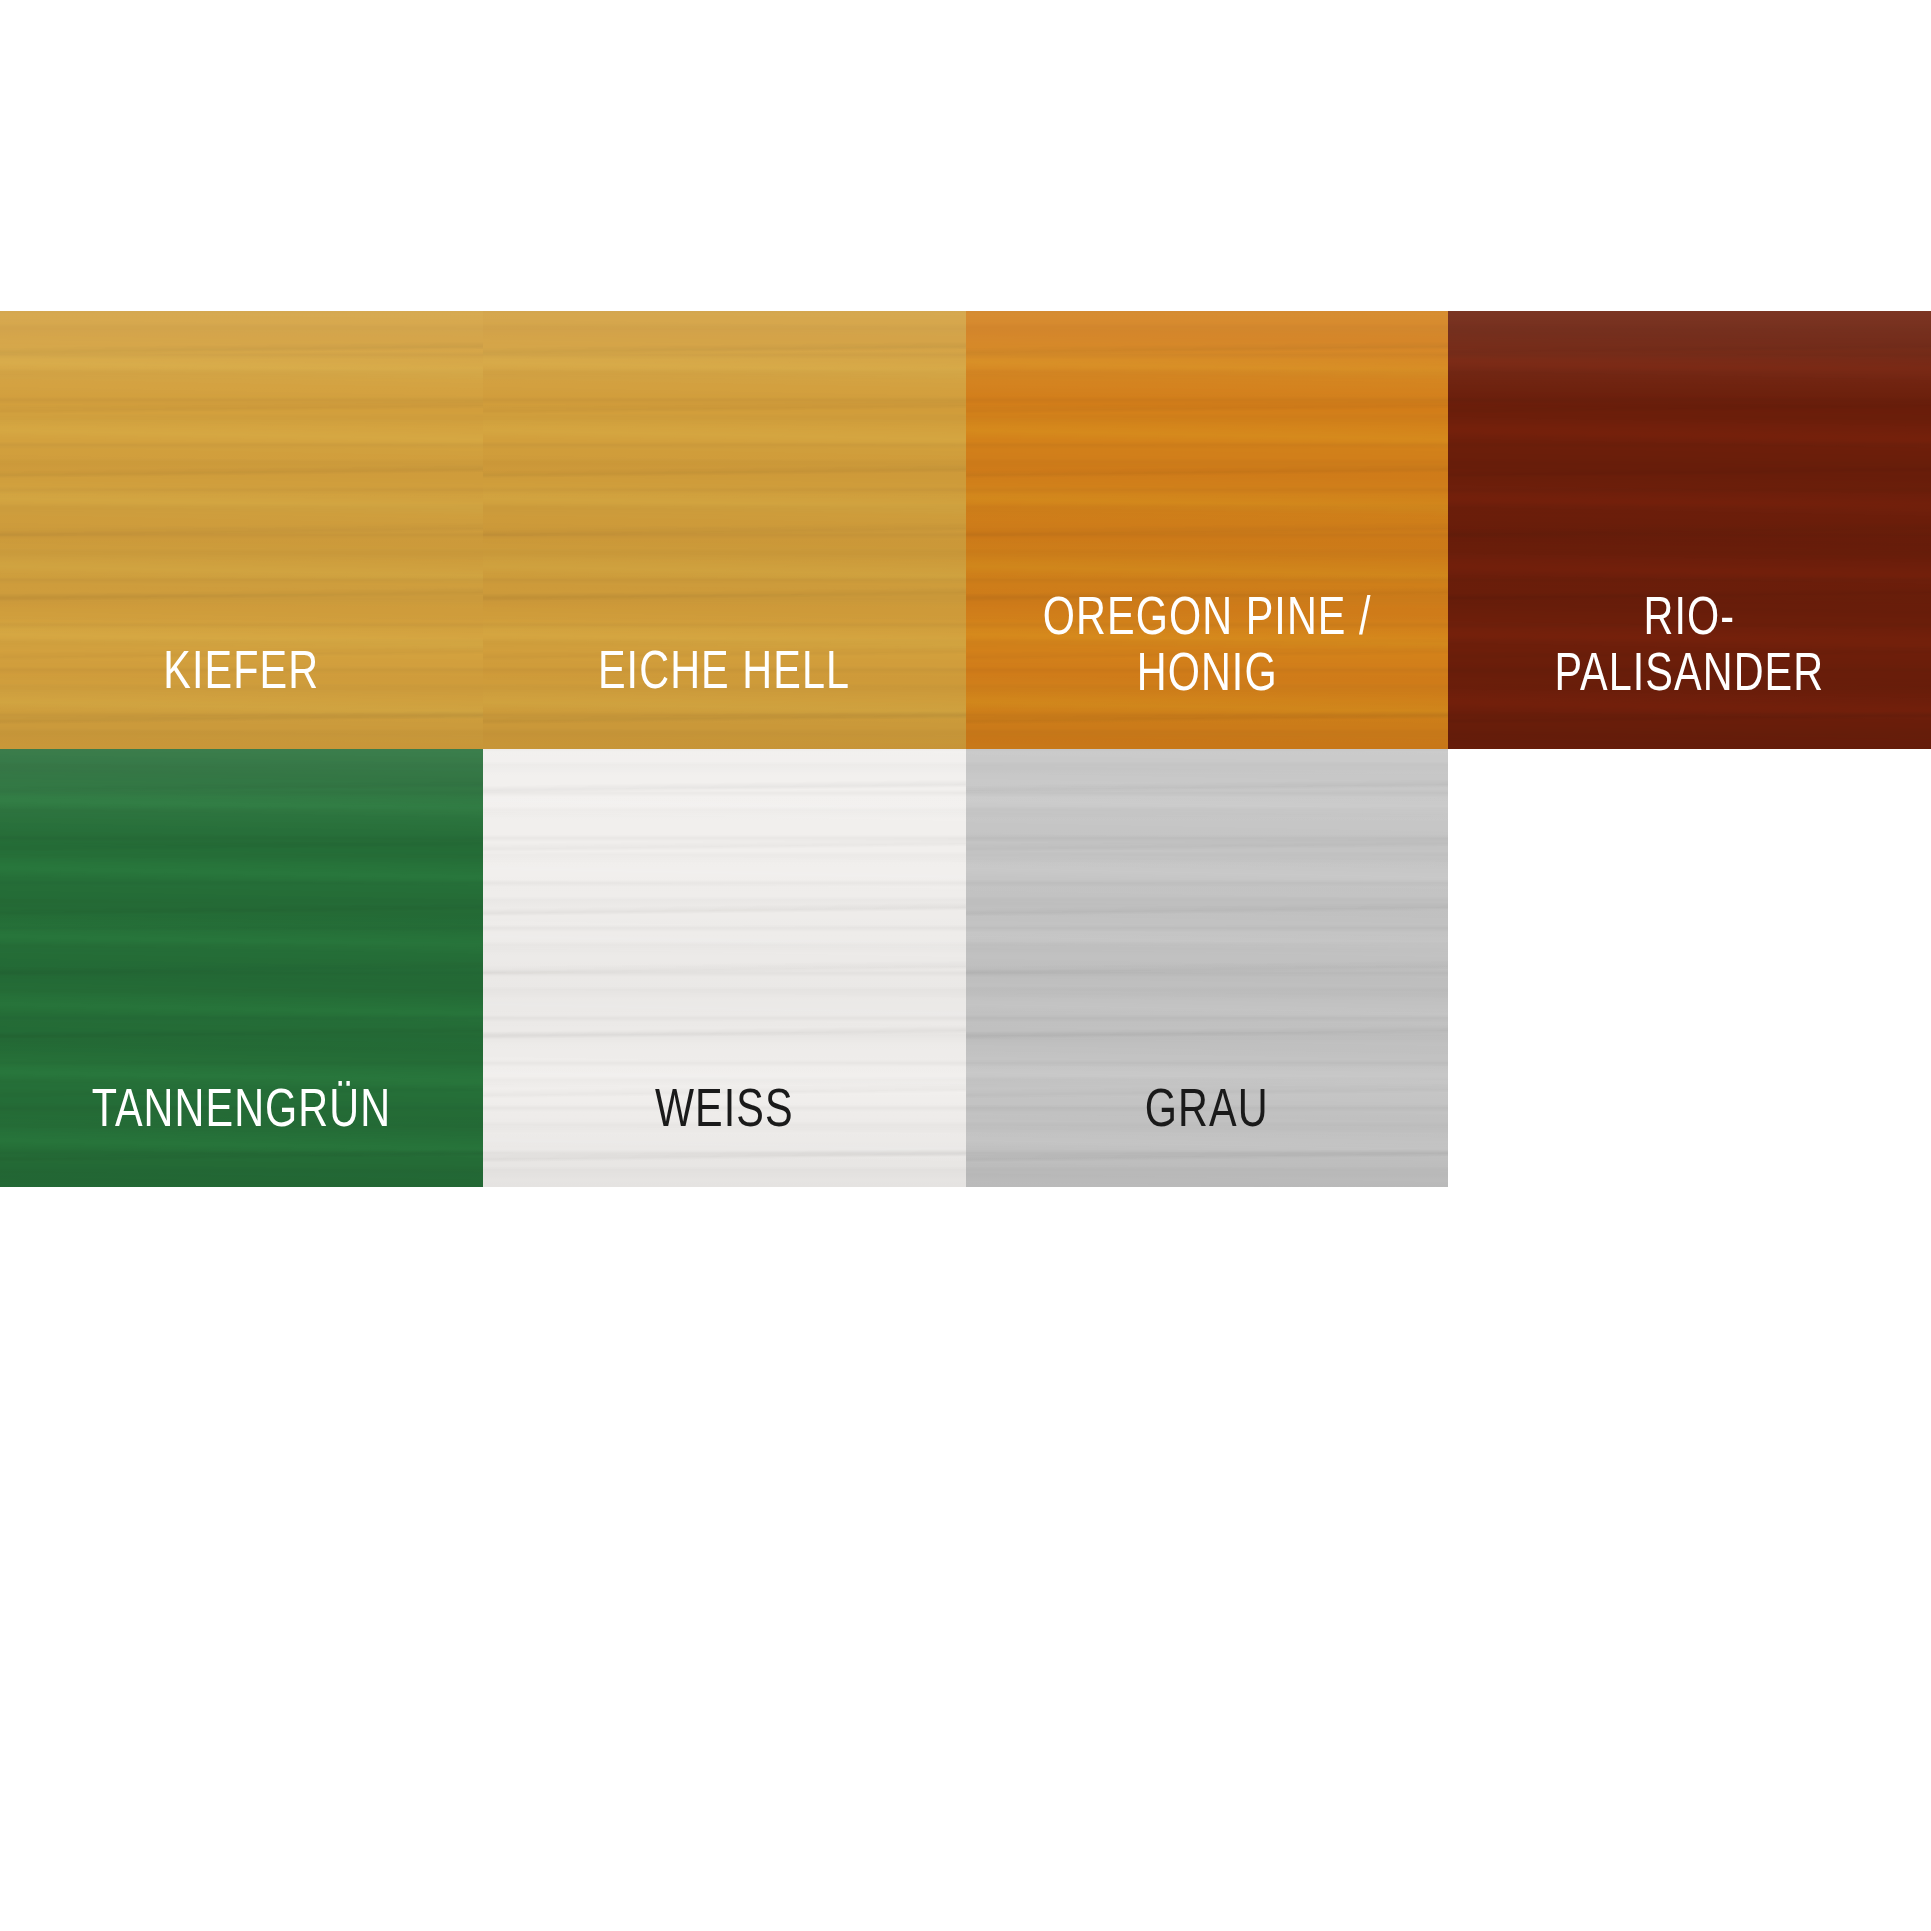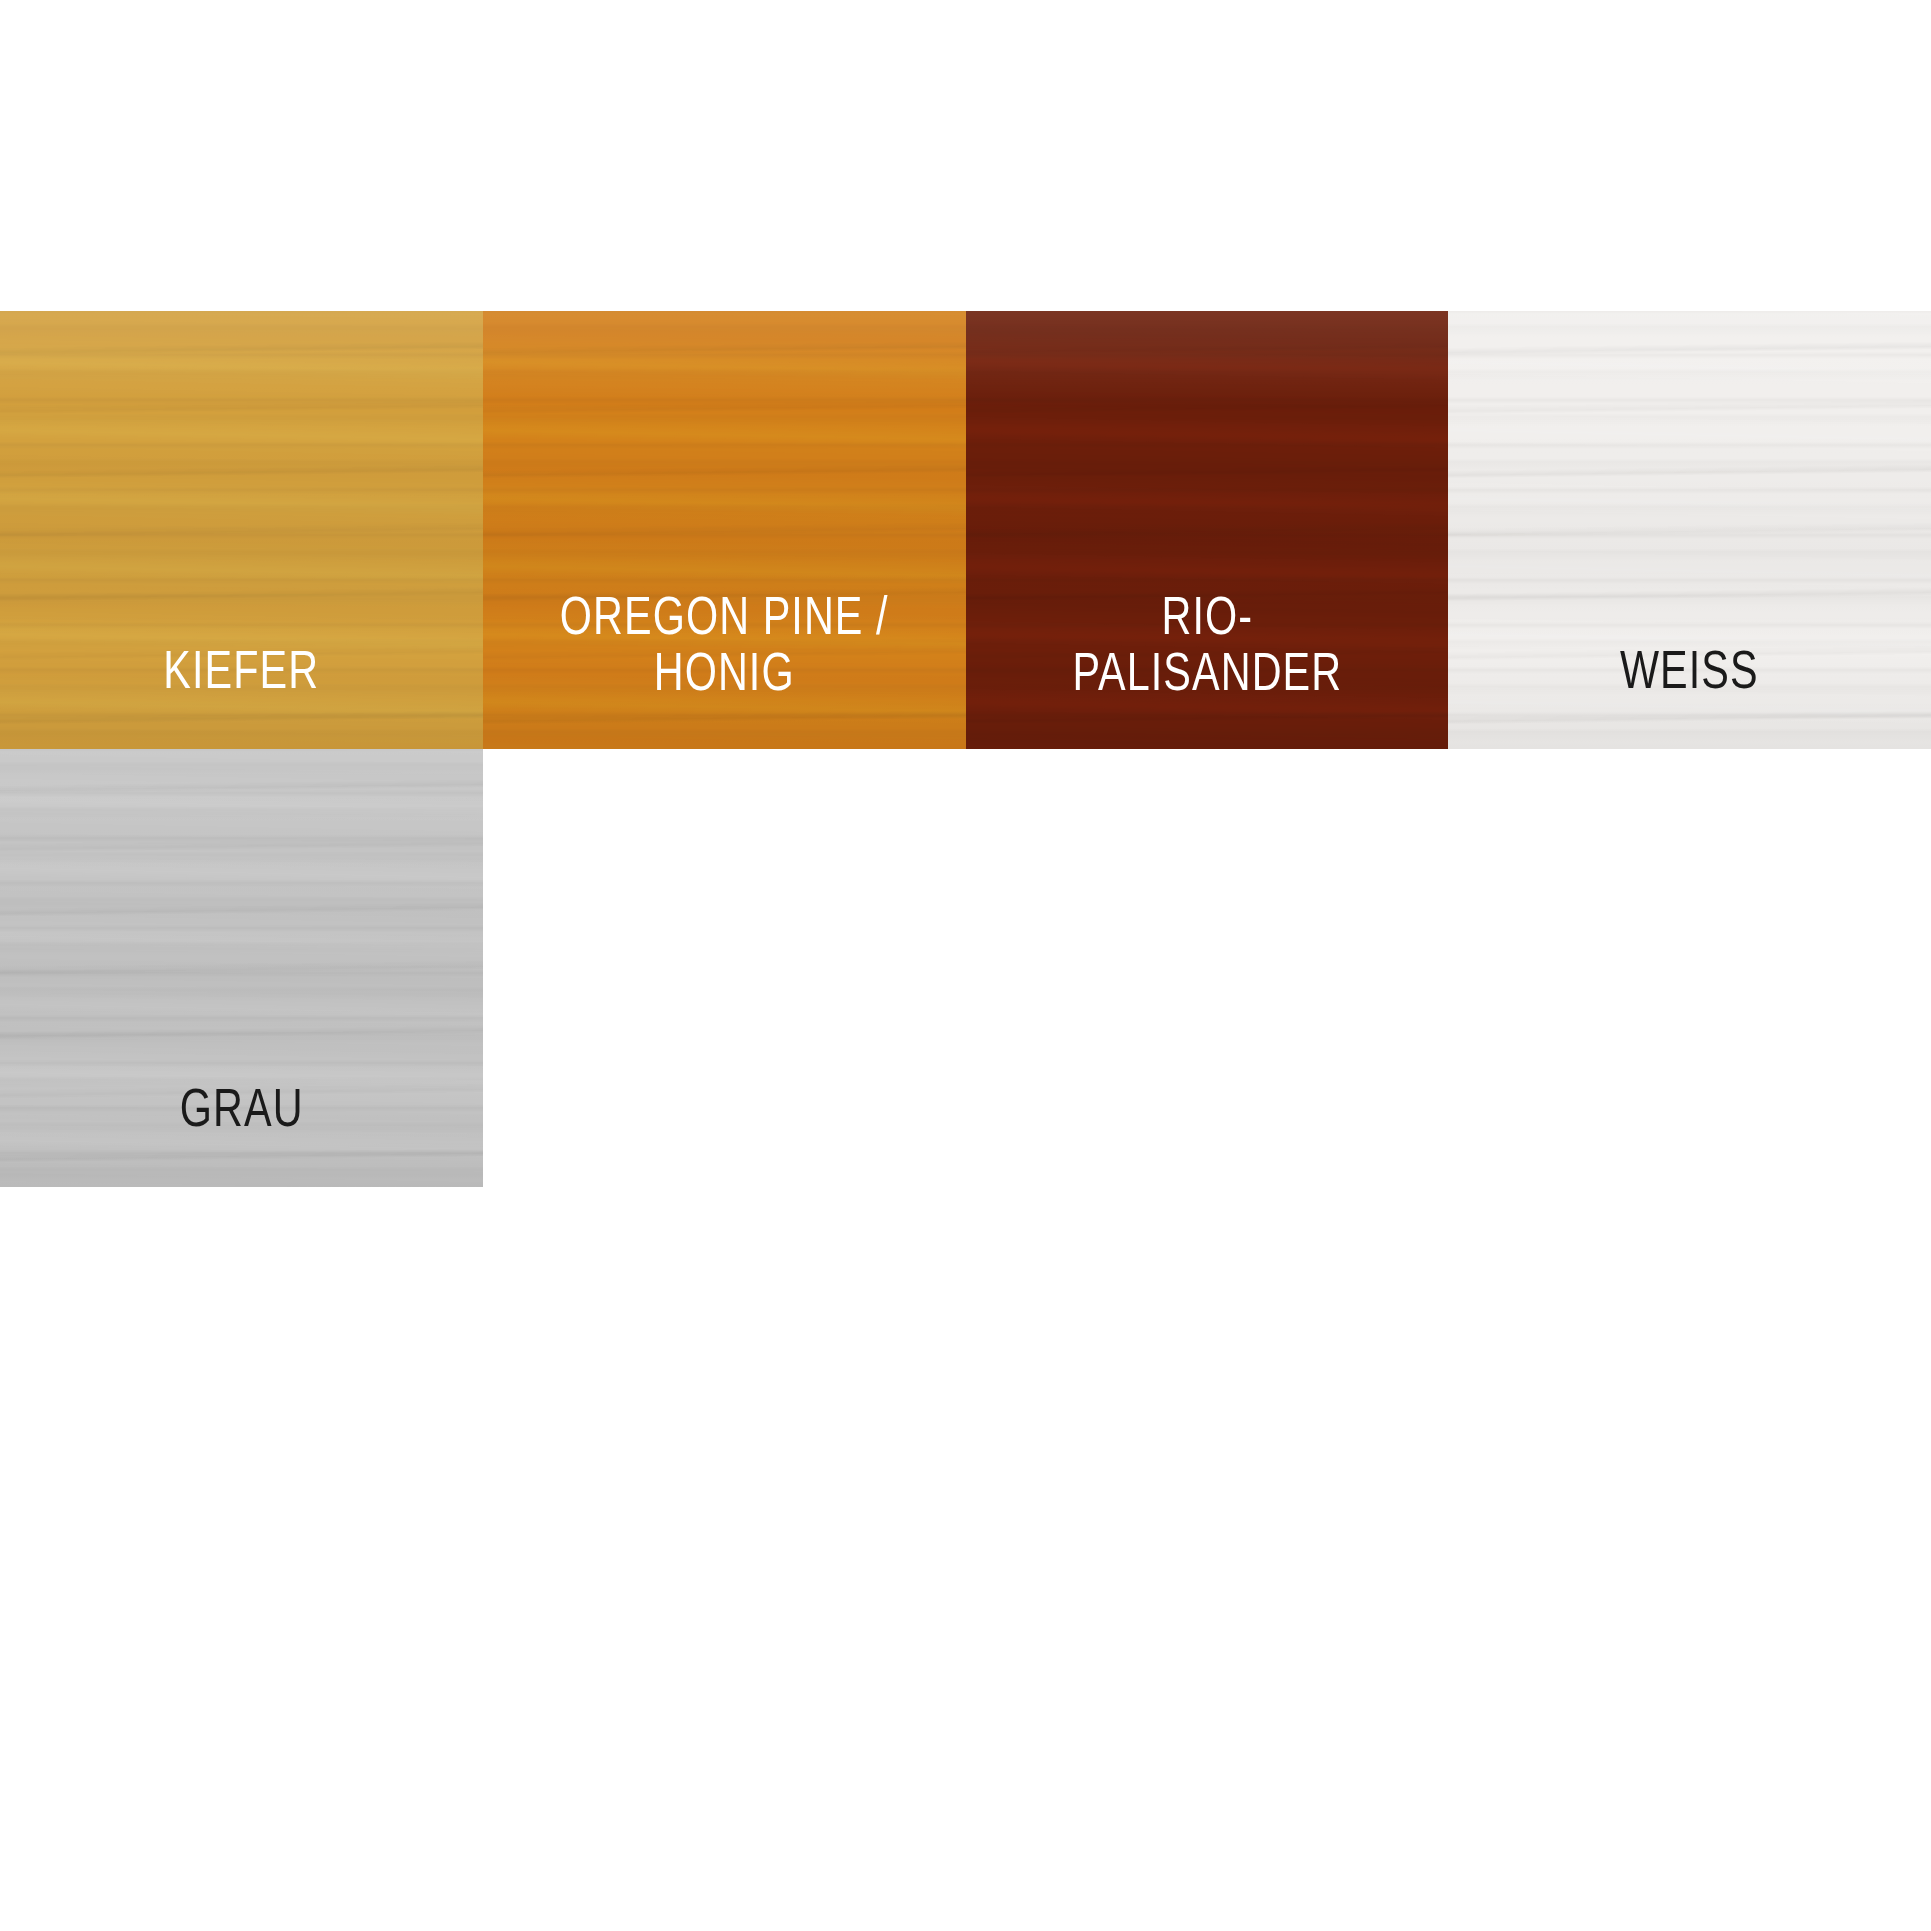--- a/index.html
+++ b/index.html
@@ -141,20 +141,28 @@
 
     <div class="swatch">
       <div class="swatch-fill" style="background: rgb(212, 162, 62);"></div>
       <div class="grain"></div>
       <div class="grain2"></div>
       <div class="grain3"></div>
       <div class="sheen"></div>
       <div class="swatch-label label-light">KIEFER</div>
     </div>
 
+    <div class="swatch">
+      <div class="swatch-fill" style="background: rgb(211, 160, 60);"></div>
+      <div class="grain"></div>
+      <div class="grain2"></div>
+      <div class="grain3"></div>
+      <div class="sheen"></div>
+      <div class="swatch-label label-light">EICHE HELL</div>
+    </div>
 
 
     <div class="swatch">
       <div class="swatch-fill" style="background: rgb(212, 130, 26);"></div>
       <div class="grain"></div>
       <div class="grain2"></div>
       <div class="grain3"></div>
       <div class="sheen"></div>
       <div class="swatch-label label-light two-line">OREGON PINE /
 HONIG</div>
@@ -167,20 +175,28 @@
       <div class="swatch-fill" style="background: rgb(110, 30, 10);"></div>
       <div class="grain"></div>
       <div class="grain2"></div>
       <div class="grain3"></div>
       <div class="sheen"></div>
       <div class="swatch-label label-light two-line">RIO-
 PALISANDER</div>
     </div>
 
 
+    <div class="swatch">
+      <div class="swatch-fill" style="background: rgb(37, 112, 56);"></div>
+      <div class="grain"></div>
+      <div class="grain2"></div>
+      <div class="grain3"></div>
+      <div class="sheen"></div>
+      <div class="swatch-label label-light">TANNENGRÜN</div>
+    </div>
 
     <div class="swatch">
       <div class="swatch-fill" style="background: rgb(242, 240, 238);"></div>
       <div class="grain"></div>
       <div class="grain2"></div>
       <div class="grain3"></div>
       <div class="sheen"></div>
       <div class="swatch-label label-dark">WEISS</div>
     </div>
 

